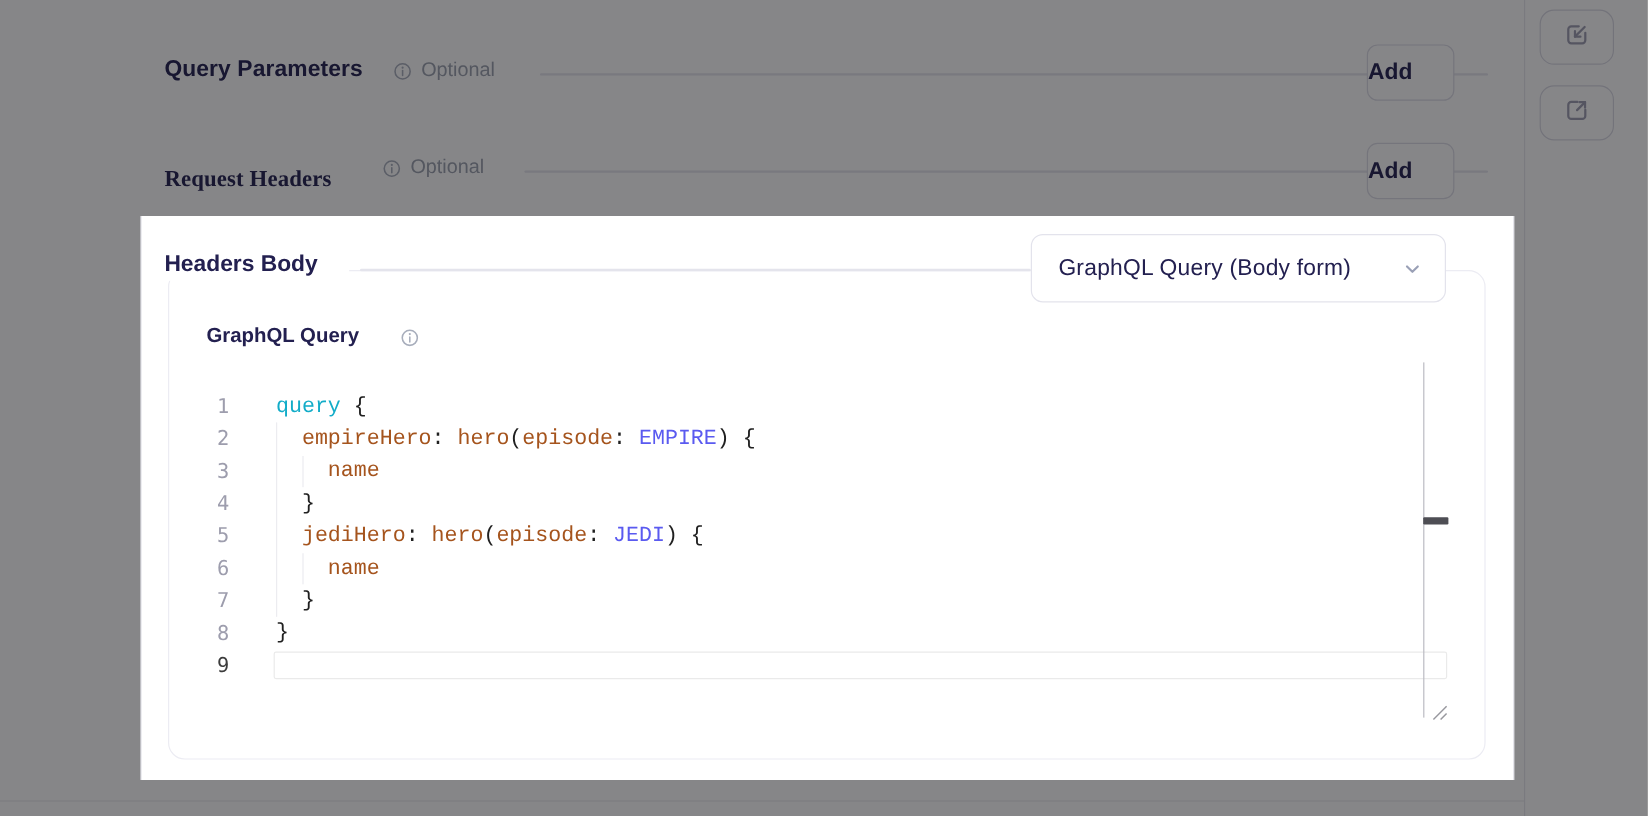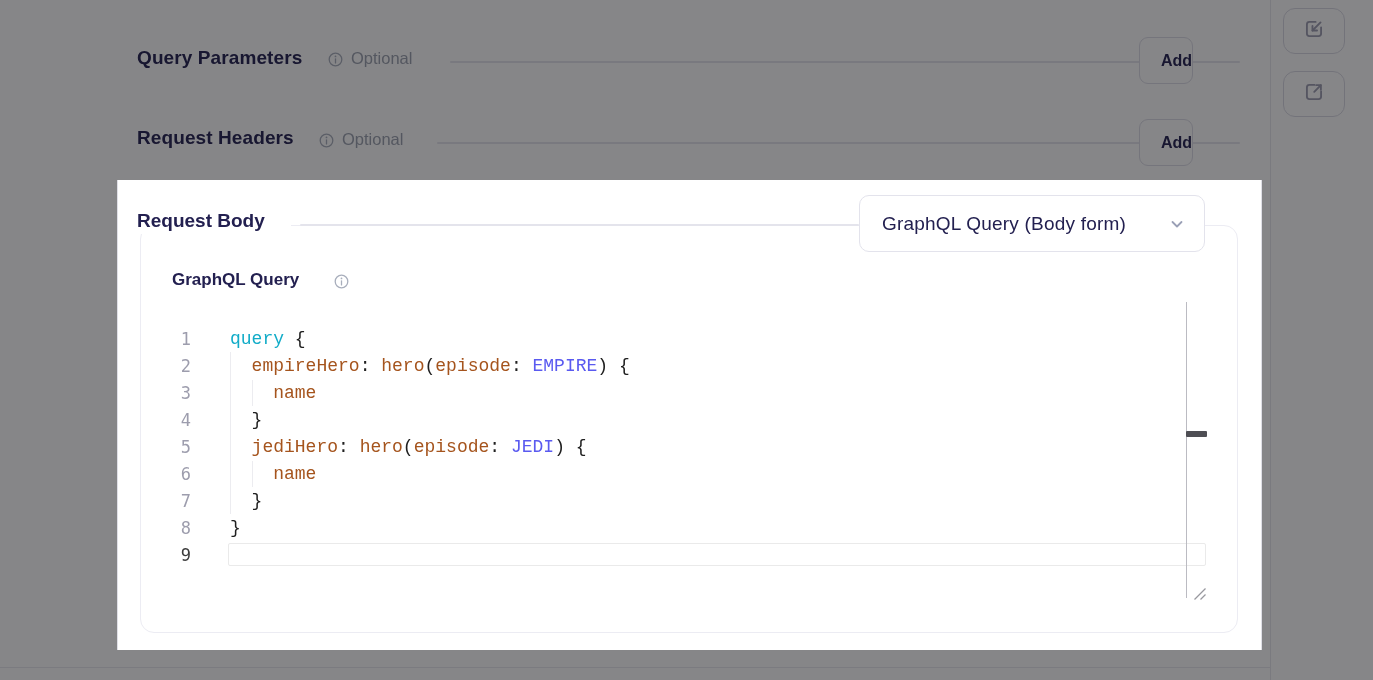--- a/index.html
+++ b/index.html
@@ -11,23 +11,23 @@
     color:#232050;
     padding-left:40px;
   }
   .abs { position:absolute; }
 
   
   .fieldset-line { height:2px; background:#e4e4ec; border-radius:2px; }
   .section-title { font-size:19px; font-weight:700; color:#232050; letter-spacing:.1px; white-space:nowrap; }
   .optional { font-size:16.5px; color:#9ba1ae; white-space:nowrap; }
   .add-btn {
-    width:54px; height:47px; background:#ffffff; border:1px solid #dcdce6;
-    border-radius:9px; display:flex; align-items:center; justify-content:flex-end;
-    font-size:16px; font-weight:600; color:#232050; cursor:pointer;
+    width:73px; height:47px; background:#ffffff; border:1px solid #dcdce6;
+    border-radius:9px; display:flex; align-items:center; justify-content:flex-start;
+    font-size:19px; font-weight:600; color:#232050; cursor:pointer;
   }
   .rail-divider { width:1px; background:#e7e7ed; }
   .rail-btn {
     width:62px; height:46px; background:#ffffff; border:1px solid #d9d9e3;
     border-radius:12px; display:flex; align-items:center; justify-content:center; cursor:pointer;
   }
   .bottom-divider { height:1px; background:#e9e9ef; }
 
   
   .modal-edge { width:1px; background:#dfdfe6; }
@@ -72,21 +72,21 @@
         <line x1="7.5" y1="6.8" x2="7.5" y2="10.9" stroke="#a8aebc" stroke-width="1.3" stroke-linecap="round"></line>
         <circle cx="7.5" cy="4.4" r="0.9" fill="#a8aebc"></circle>
       </svg>
   </span>
   <div class="abs optional" style="left:351px; top:49px;">Optional</div>
   <div class="abs add-btn" style="left:1139px; top:37px;">
     <span>Add</span>
   </div>
 
   <div class="abs fieldset-line" style="left:437px; top:142px; width:803px;"></div>
-  <div class="abs section-title" style="left:137px; top:127px;">Request Headers</div>
+  <div class="abs section-title" style="left:137px; top:139px;font-family:Liberation Serif, serif;">Request Headers</div>
   <span class="abs" style="left:319px; top:133px;">
     <svg width="15" height="15" viewBox="0 0 15 15" fill="none">
         <circle cx="7.5" cy="7.5" r="6.3" stroke="#a8aebc" stroke-width="1.3"></circle>
         <line x1="7.5" y1="6.8" x2="7.5" y2="10.9" stroke="#a8aebc" stroke-width="1.3" stroke-linecap="round"></line>
         <circle cx="7.5" cy="4.4" r="0.9" fill="#a8aebc"></circle>
       </svg>
   </span>
   <div class="abs optional" style="left:342px; top:130px;">Optional</div>
   <div class="abs add-btn" style="left:1139px; top:119px;">
     <span>Add</span>
@@ -112,21 +112,21 @@
         <polyline points="13.1,4.7 17.3,4.7 17.3,8.9"></polyline>
       </svg>
     </span>
   </div>
 
   <div class="abs modal-edge" style="left:117px; top:180px; height:470px;"></div>
   <div class="abs modal-edge" style="left:1261px; top:180px; height:470px;"></div>
 
   <div class="abs card" style="left:140px; top:225px; width:1098px; height:408px;"></div>
 
-  <div class="abs rb-title" style="left:137px; top:208px;">Request Body</div>
+  <div class="abs rb-title" style="left:137px; top:208px;">Headers Body</div>
   <div class="abs fieldset-line" style="left:300px; top:224px; width:559px; z-index:2;"></div>
 
   <div class="abs dropdown" style="left:859px; top:195px;">
     <span class="dropdown-value">GraphQL Query (Body form)</span>
     <span style="display:flex;">
       <svg width="18" height="18" viewBox="0 0 18 18" fill="none">
           <polyline points="4.5,7 9,11.5 13.5,7" stroke="#9aa0b6" stroke-width="1.8" stroke-linecap="round" stroke-linejoin="round"></polyline>
         </svg>
     </span>
   </div>

